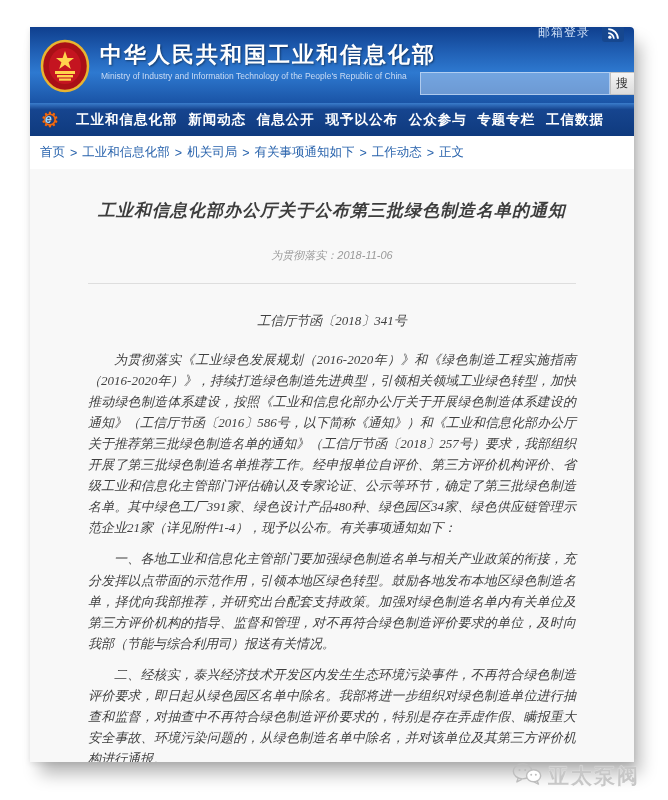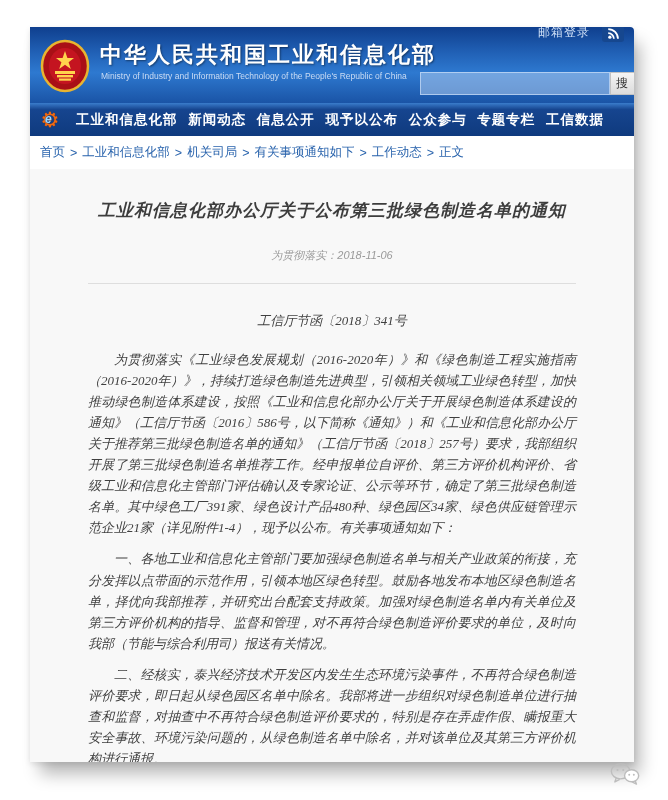--- a/index.html
+++ b/index.html
@@ -198,13 +198,14 @@
       <ellipse cx="12" cy="10" rx="10.5" ry="8.5" fill="none" stroke="#bdbdbd" stroke-width="1.6"></ellipse>
       <path d="M7 17.5 L5.5 22 L11 19" fill="none" stroke="#bdbdbd" stroke-width="1.6" stroke-linejoin="round"></path>
       <circle cx="8.5" cy="8.5" r="1.2" fill="#bdbdbd"></circle>
       <circle cx="15" cy="8.5" r="1.2" fill="#bdbdbd"></circle>
       <ellipse cx="24.5" cy="15" rx="8" ry="6.8" fill="#ffffff" stroke="#bdbdbd" stroke-width="1.6"></ellipse>
       <path d="M28.5 20.5 L30 24.5 L25 22" fill="none" stroke="#bdbdbd" stroke-width="1.6" stroke-linejoin="round"></path>
       <circle cx="21.8" cy="13.8" r="1.1" fill="#bdbdbd"></circle>
       <circle cx="27" cy="13.8" r="1.1" fill="#bdbdbd"></circle>
     </svg>
   </span>
+  <span class="wm-text">亚太泵阀</span>
 </div>
 
 </body></html>

